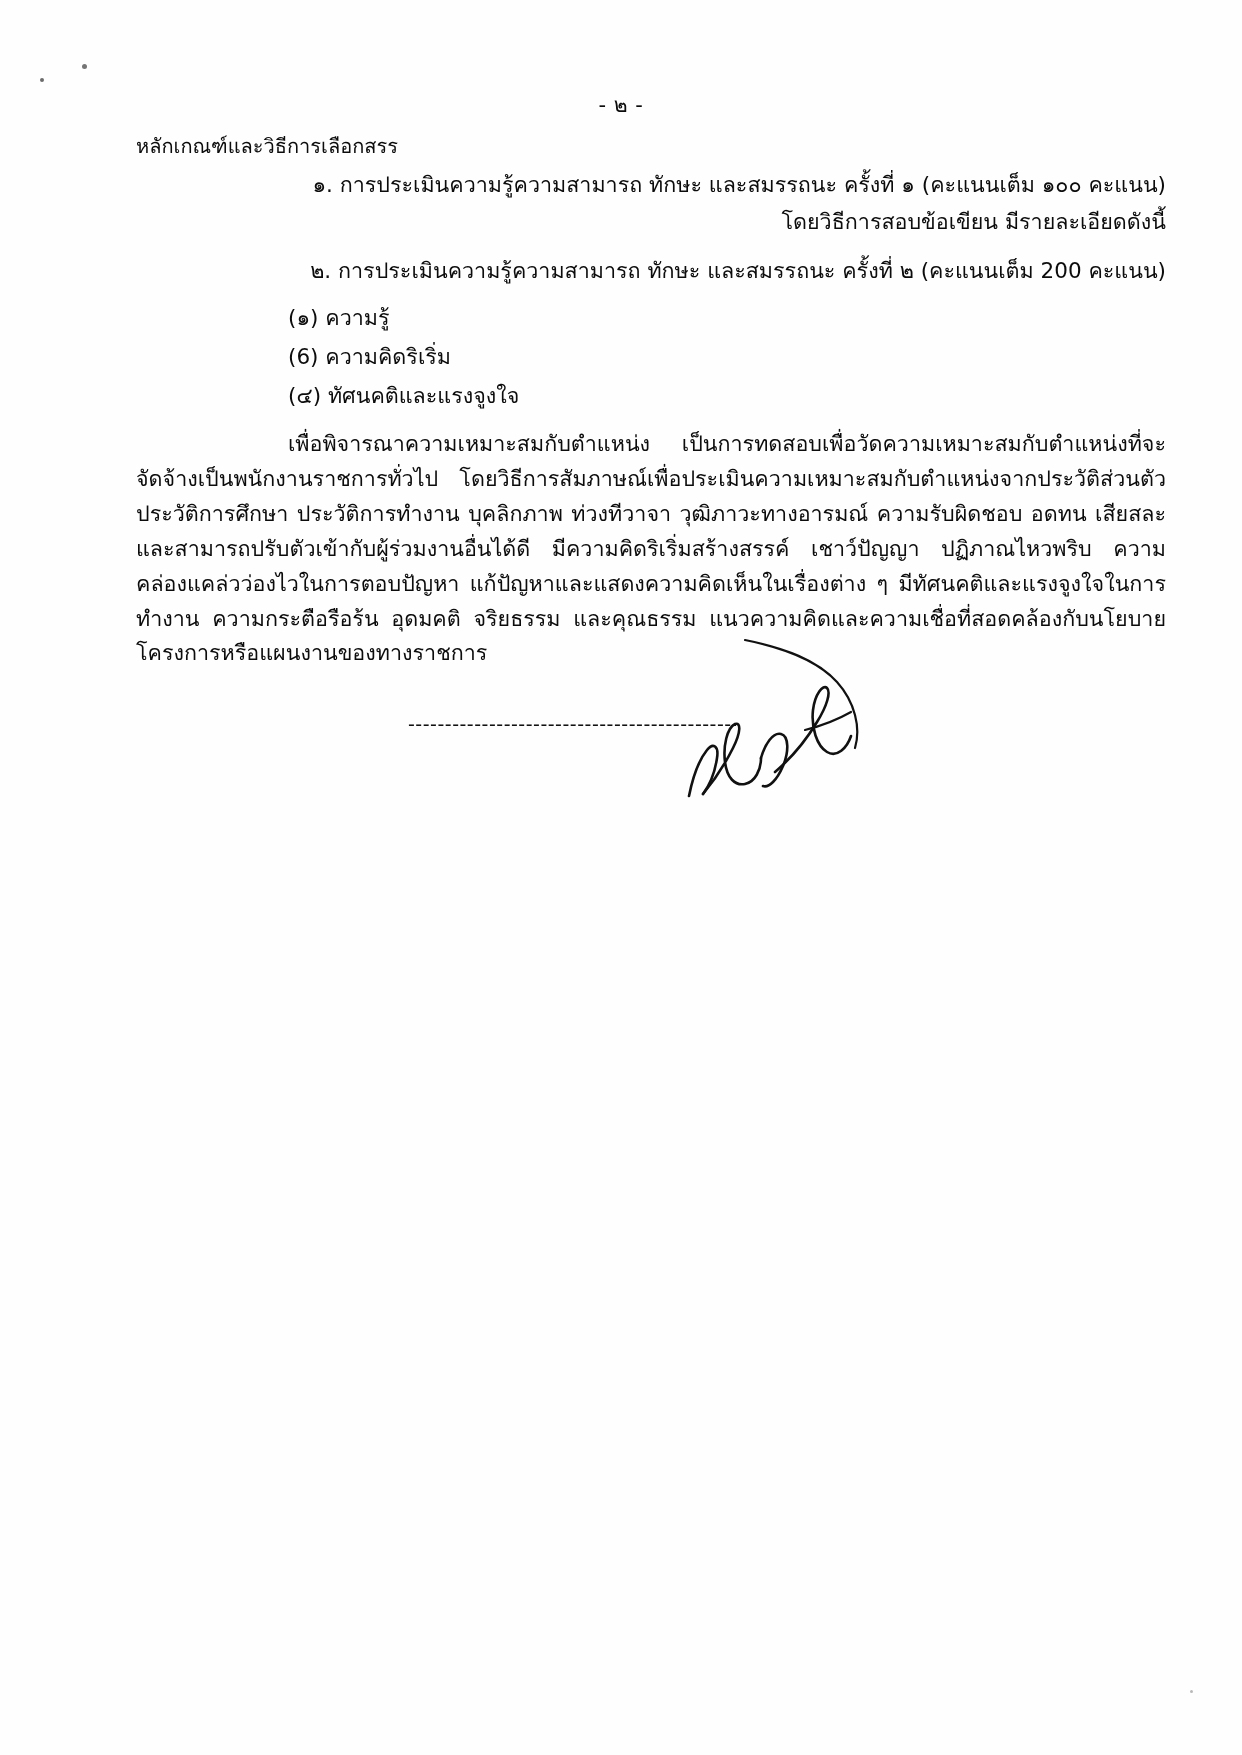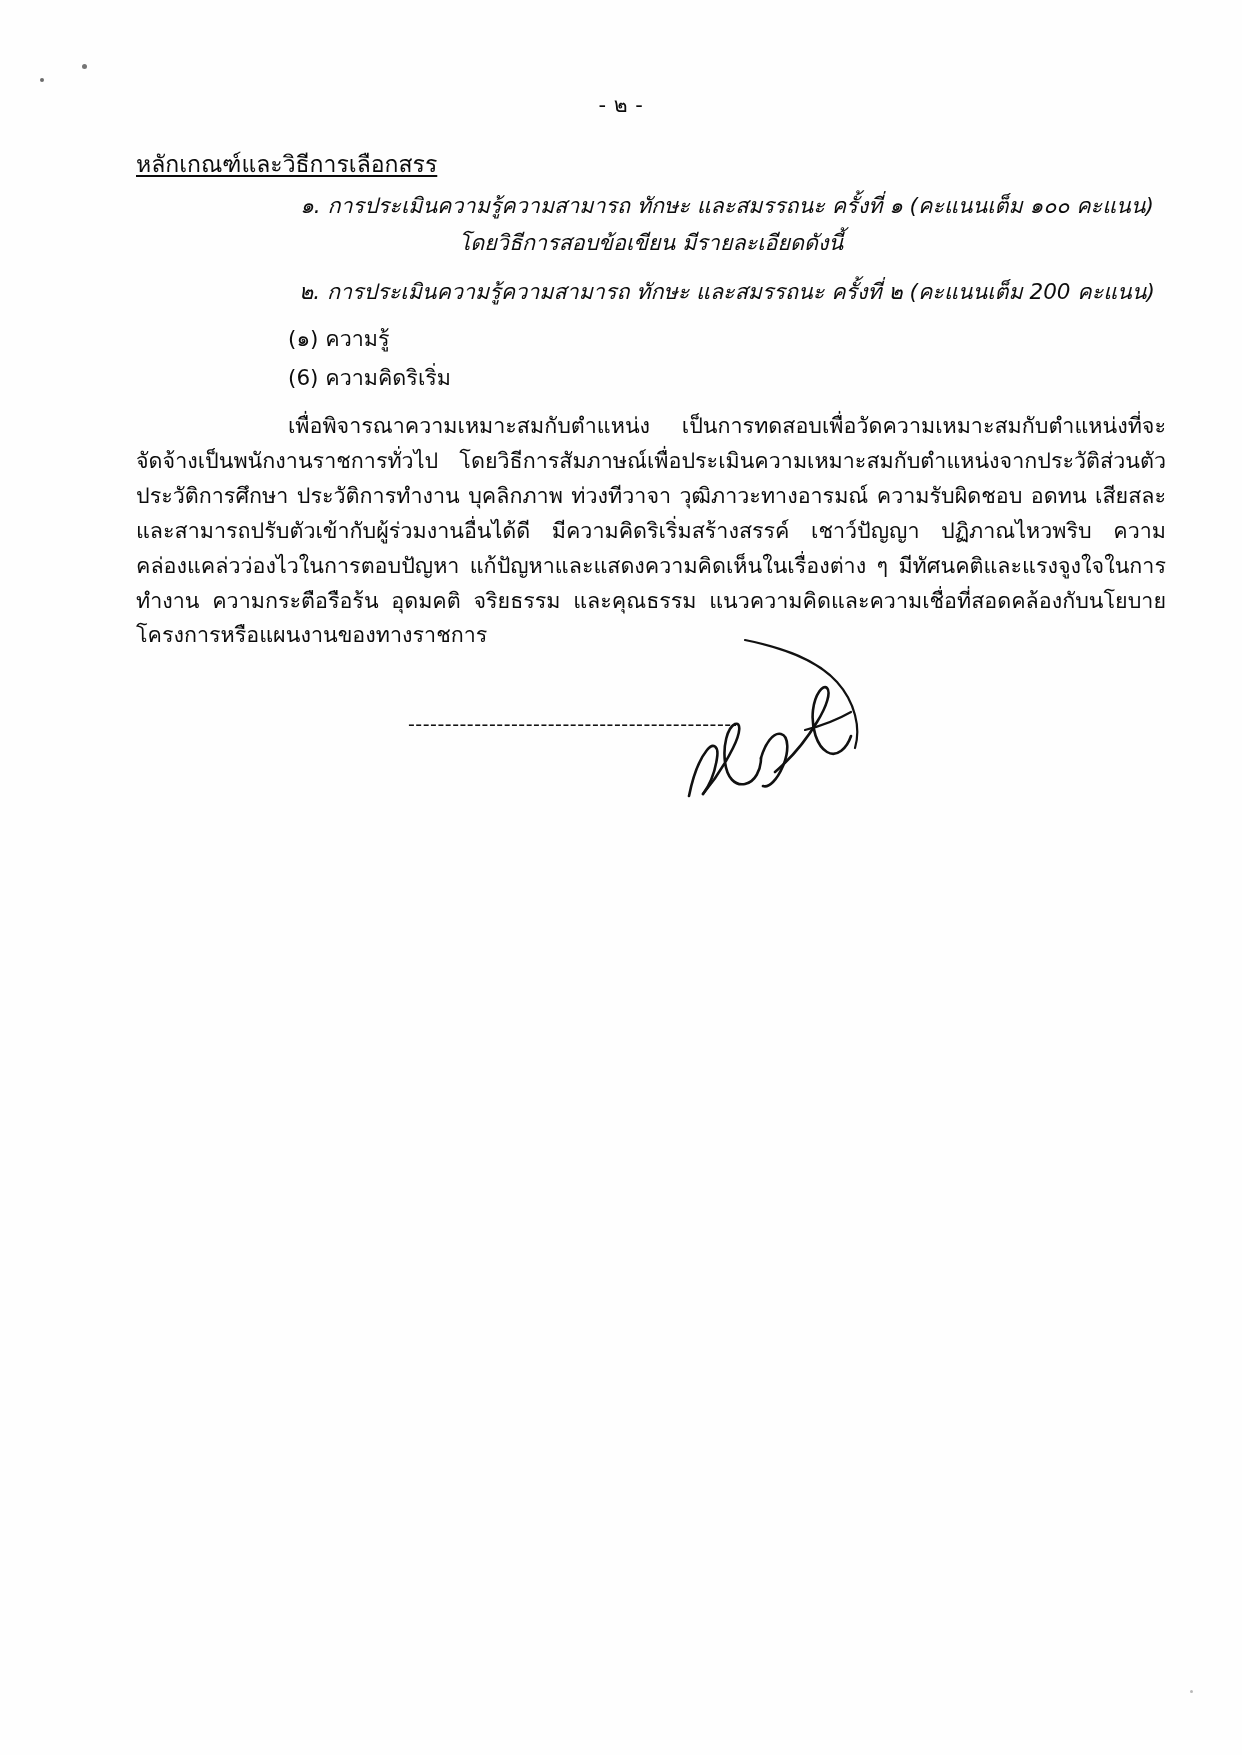--- a/index.html
+++ b/index.html
@@ -43,30 +43,28 @@
   .content {
     position: absolute;
     left: 136px;
     top: 130px;
     width: 1030px;
     font-size: 21.5px;
     line-height: 1.62;
   }
 
   .heading {
-    text-decoration: underline;
     text-underline-offset: 3px;
-    margin: 16px 0 6px 0;
-    font-size: 23px;
+    margin: 0 0 6px 0;
+    font-size: 20px;
   }
 
   p.para {
     margin: 0 0 2px 0;
-    text-align: center;
-    font-style: italic;
+    text-align: right;
   }
   .indent-1 { text-indent: 152px; }
   .indent-2 { text-indent: 152px; }
   .sub-item {
     margin: 0 0 4px 0;
     padding-left: 152px;
   }
   .gap-small { height: 6px; }
   .gap-med { height: 10px; }
 
@@ -117,20 +115,21 @@
     <p class="para">โดยวิธีการสอบข้อเขียน มีรายละเอียดดังนี้</p>
 
     <div class="gap-small"></div>
 
     <div class="gap-small"></div>
     <p class="para indent-1">๒. การประเมินความรู้ความสามารถ ทักษะ และสมรรถนะ ครั้งที่ ๒ (คะแนนเต็ม 200 คะแนน)</p>
 
     <div class="gap-med"></div>
     <p class="sub-item">(๑) ความรู้</p>
     <p class="sub-item">(6) ความคิดริเริ่ม</p>
+    <p class="sub-item">(๔) ทัศนคติและแรงจูงใจ</p>
 
     <div class="gap-med"></div>
     <p class="justified"><span class="first-line-indent"></span><span>เพื่อพิจารณาความเหมาะสมกับตำแหน่ง เป็นการทดสอบเพื่อวัดความเหมาะสมกับตำแหน่งที่จะจัดจ้างเป็นพนักงานราชการทั่วไป โดยวิธีการสัมภาษณ์เพื่อประเมินความเหมาะสมกับตำแหน่งจากประวัติส่วนตัว ประวัติการศึกษา ประวัติการทำงาน บุคลิกภาพ ท่วงทีวาจา วุฒิภาวะทางอารมณ์ ความรับผิดชอบ อดทน เสียสละ และสามารถปรับตัวเข้ากับผู้ร่วมงานอื่นได้ดี มีความคิดริเริ่มสร้างสรรค์ เชาว์ปัญญา ปฏิภาณไหวพริบ ความคล่องแคล่วว่องไวในการตอบปัญหา แก้ปัญหาและแสดงความคิดเห็นในเรื่องต่าง ๆ มีทัศนคติและแรงจูงใจในการทำงาน ความกระตือรือร้น อุดมคติ จริยธรรม และคุณธรรม แนวความคิดและความเชื่อที่สอดคล้องกับนโยบาย โครงการหรือแผนงานของทางราชการ</span></p>
 
   </div>
 
   <div class="dashline">-------------------------------------------------</div>
 
   <svg class="signature" viewBox="0 0 380 230" xmlns="http://www.w3.org/2000/svg">
     <path d="M90 40 C 130 48, 162 60, 182 82 C 200 102, 206 128, 200 148" fill="none" stroke="#111" stroke-width="2.2" stroke-linecap="round"></path>

